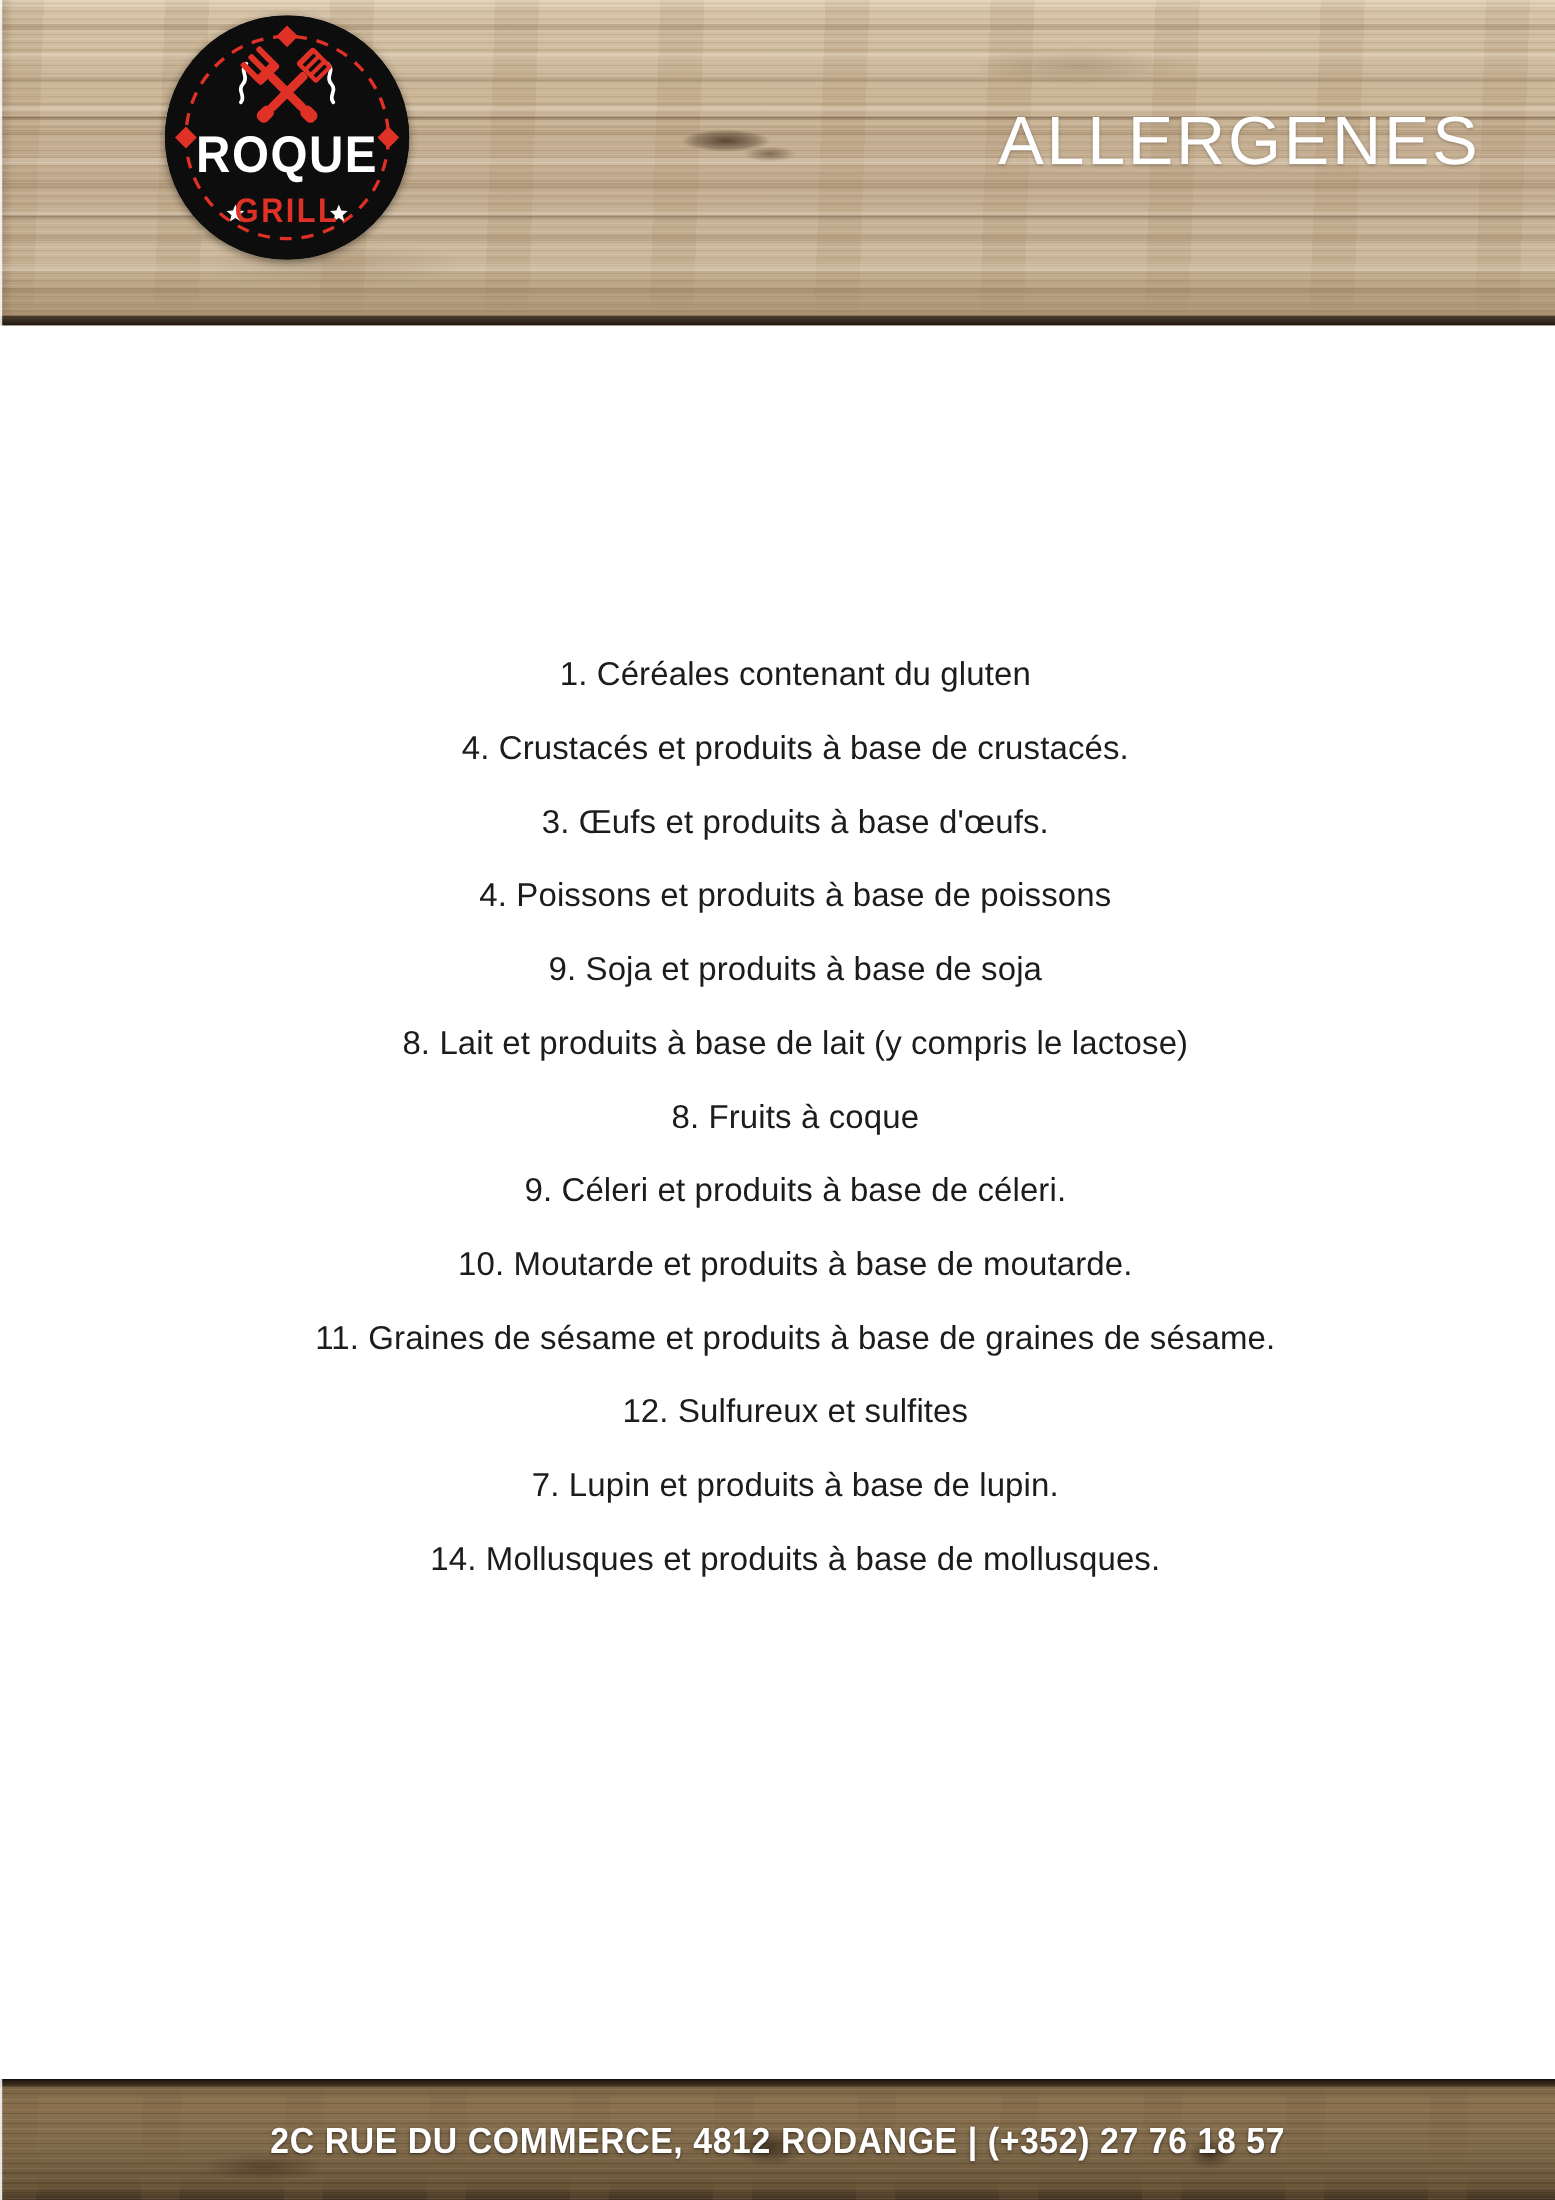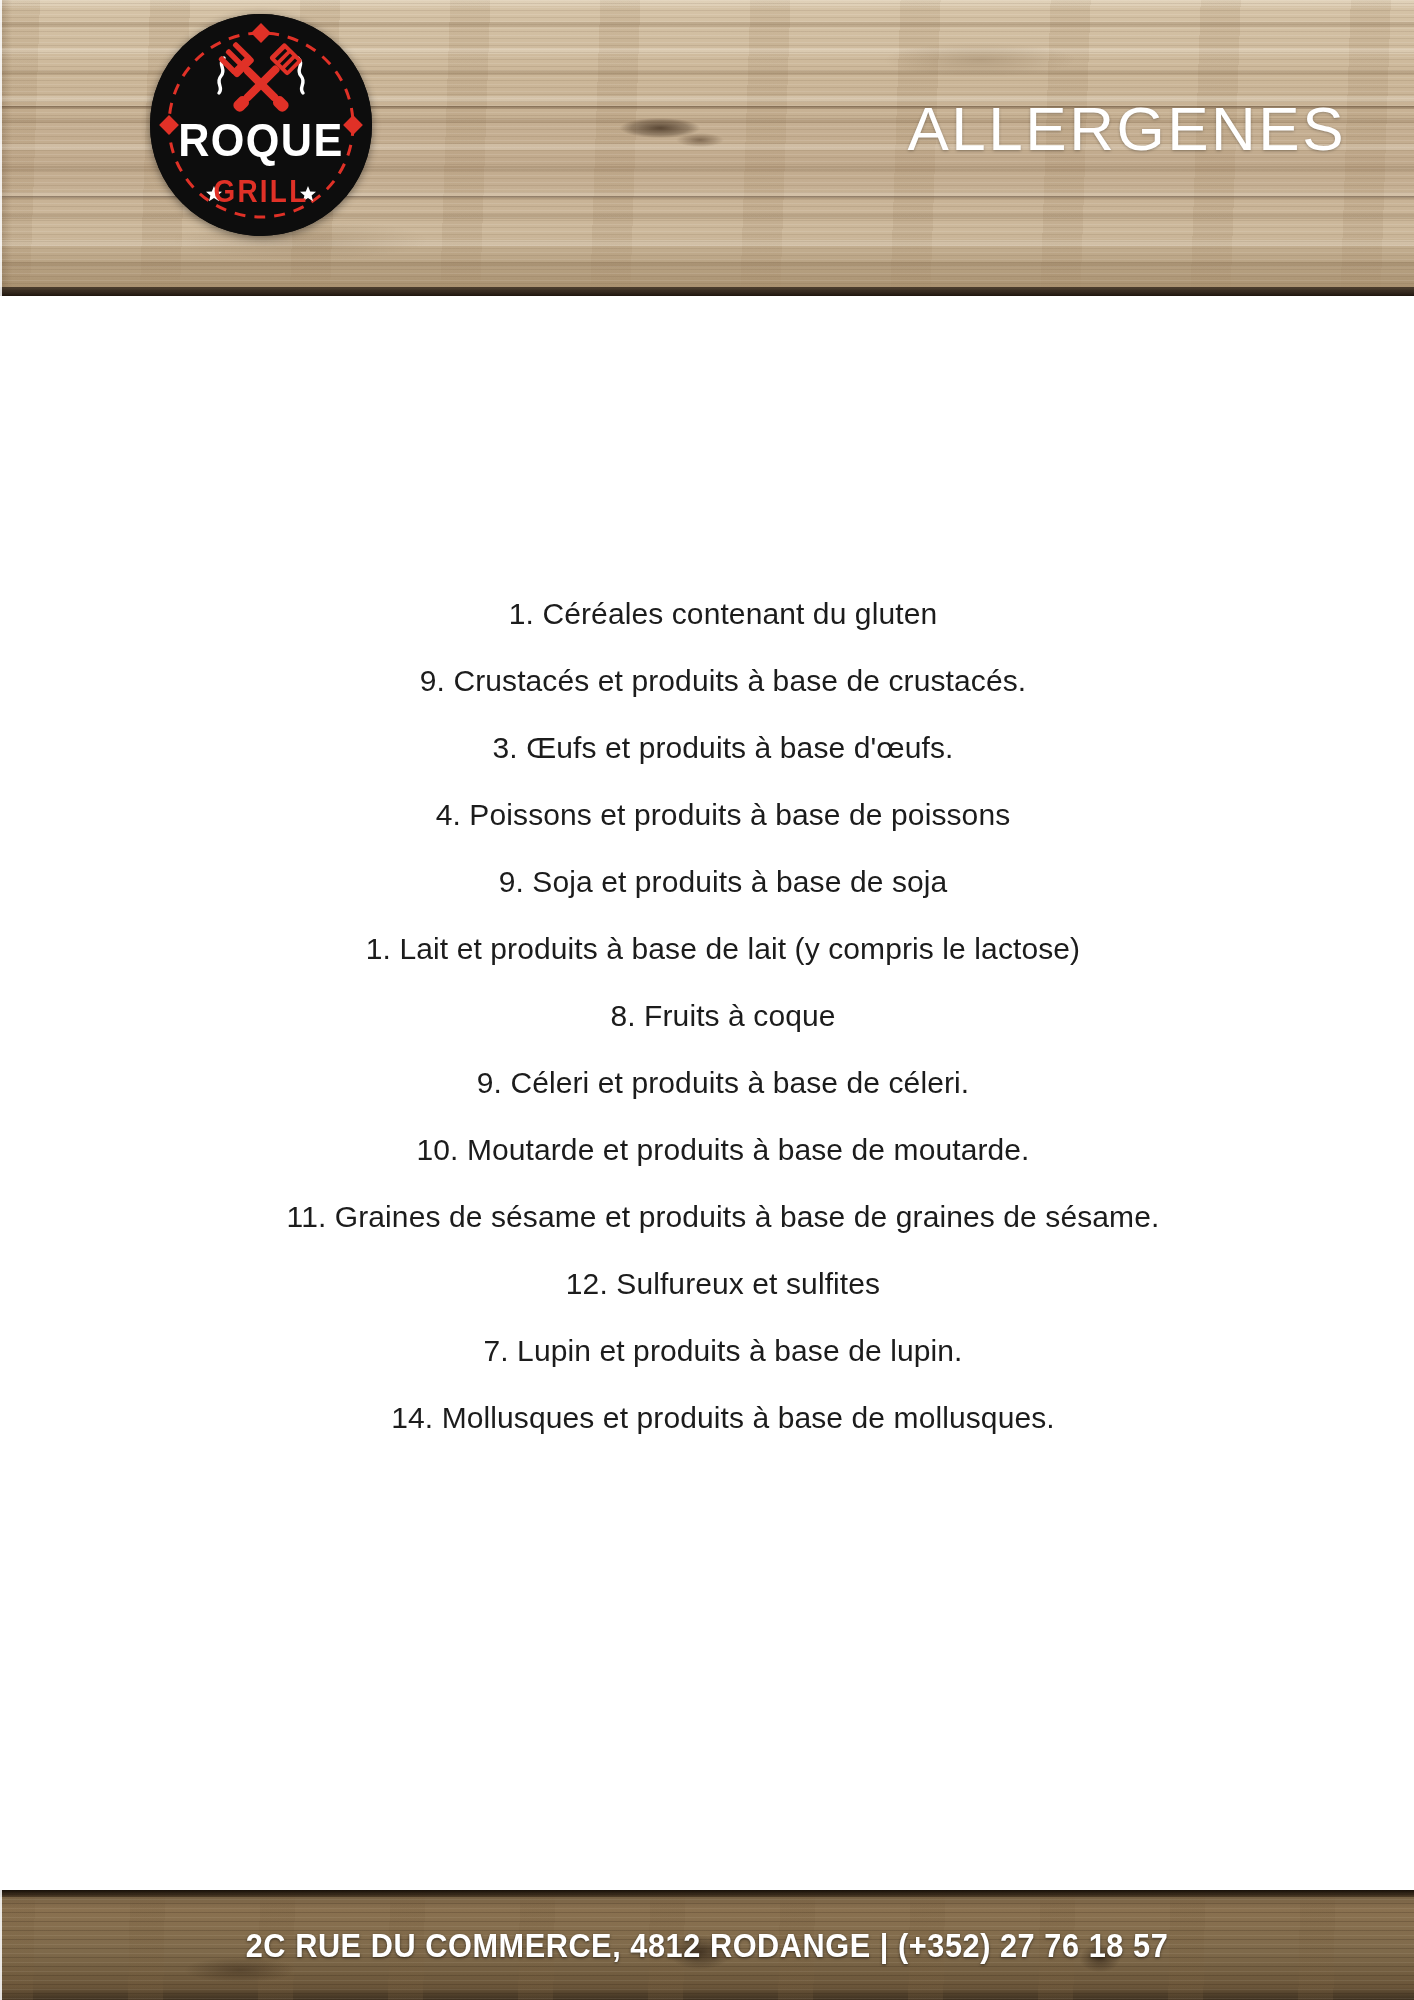--- a/index.html
+++ b/index.html
@@ -253,25 +253,25 @@
         <polygon points="158,172 160.2,177.4 166,177.8 161.6,181.6 163,187.3 158,184.1 153,187.3 154.4,181.6 150,177.8 155.8,177.4" fill="#ffffff"></polygon>
         <text x="111" y="188" text-anchor="middle" font-family="'Liberation Sans', sans-serif" font-size="31" font-weight="bold" fill="#e03127" letter-spacing="2.5" transform="scale(0.9 1) translate(12.3 0)">GRILL</text>
       </g>
     </svg>
   </div>
 
   <div class="page-title">ALLERGENES</div>
 
   <ul class="allergen-list">
     <li class="allergen-item">1. Céréales contenant du gluten</li>
-    <li class="allergen-item">9. Crustacés et produits à base de crustacés.</li>
+    <li class="allergen-item">4. Crustacés et produits à base de crustacés.</li>
     <li class="allergen-item">3. Œufs et produits à base d'œufs.</li>
     <li class="allergen-item">4. Poissons et produits à base de poissons</li>
     <li class="allergen-item">9. Soja et produits à base de soja</li>
-    <li class="allergen-item">1. Lait et produits à base de lait (y compris le lactose)</li>
+    <li class="allergen-item">8. Lait et produits à base de lait (y compris le lactose)</li>
     <li class="allergen-item">8. Fruits à coque</li>
     <li class="allergen-item">9. Céleri et produits à base de céleri.</li>
     <li class="allergen-item">10. Moutarde et produits à base de moutarde.</li>
     <li class="allergen-item">11. Graines de sésame et produits à base de graines de sésame.</li>
     <li class="allergen-item">12. Sulfureux et sulfites</li>
     <li class="allergen-item">7. Lupin et produits à base de lupin.</li>
     <li class="allergen-item">14. Mollusques et produits à base de mollusques.</li>
   </ul>
 
   <div class="wood-band wood-footer">

